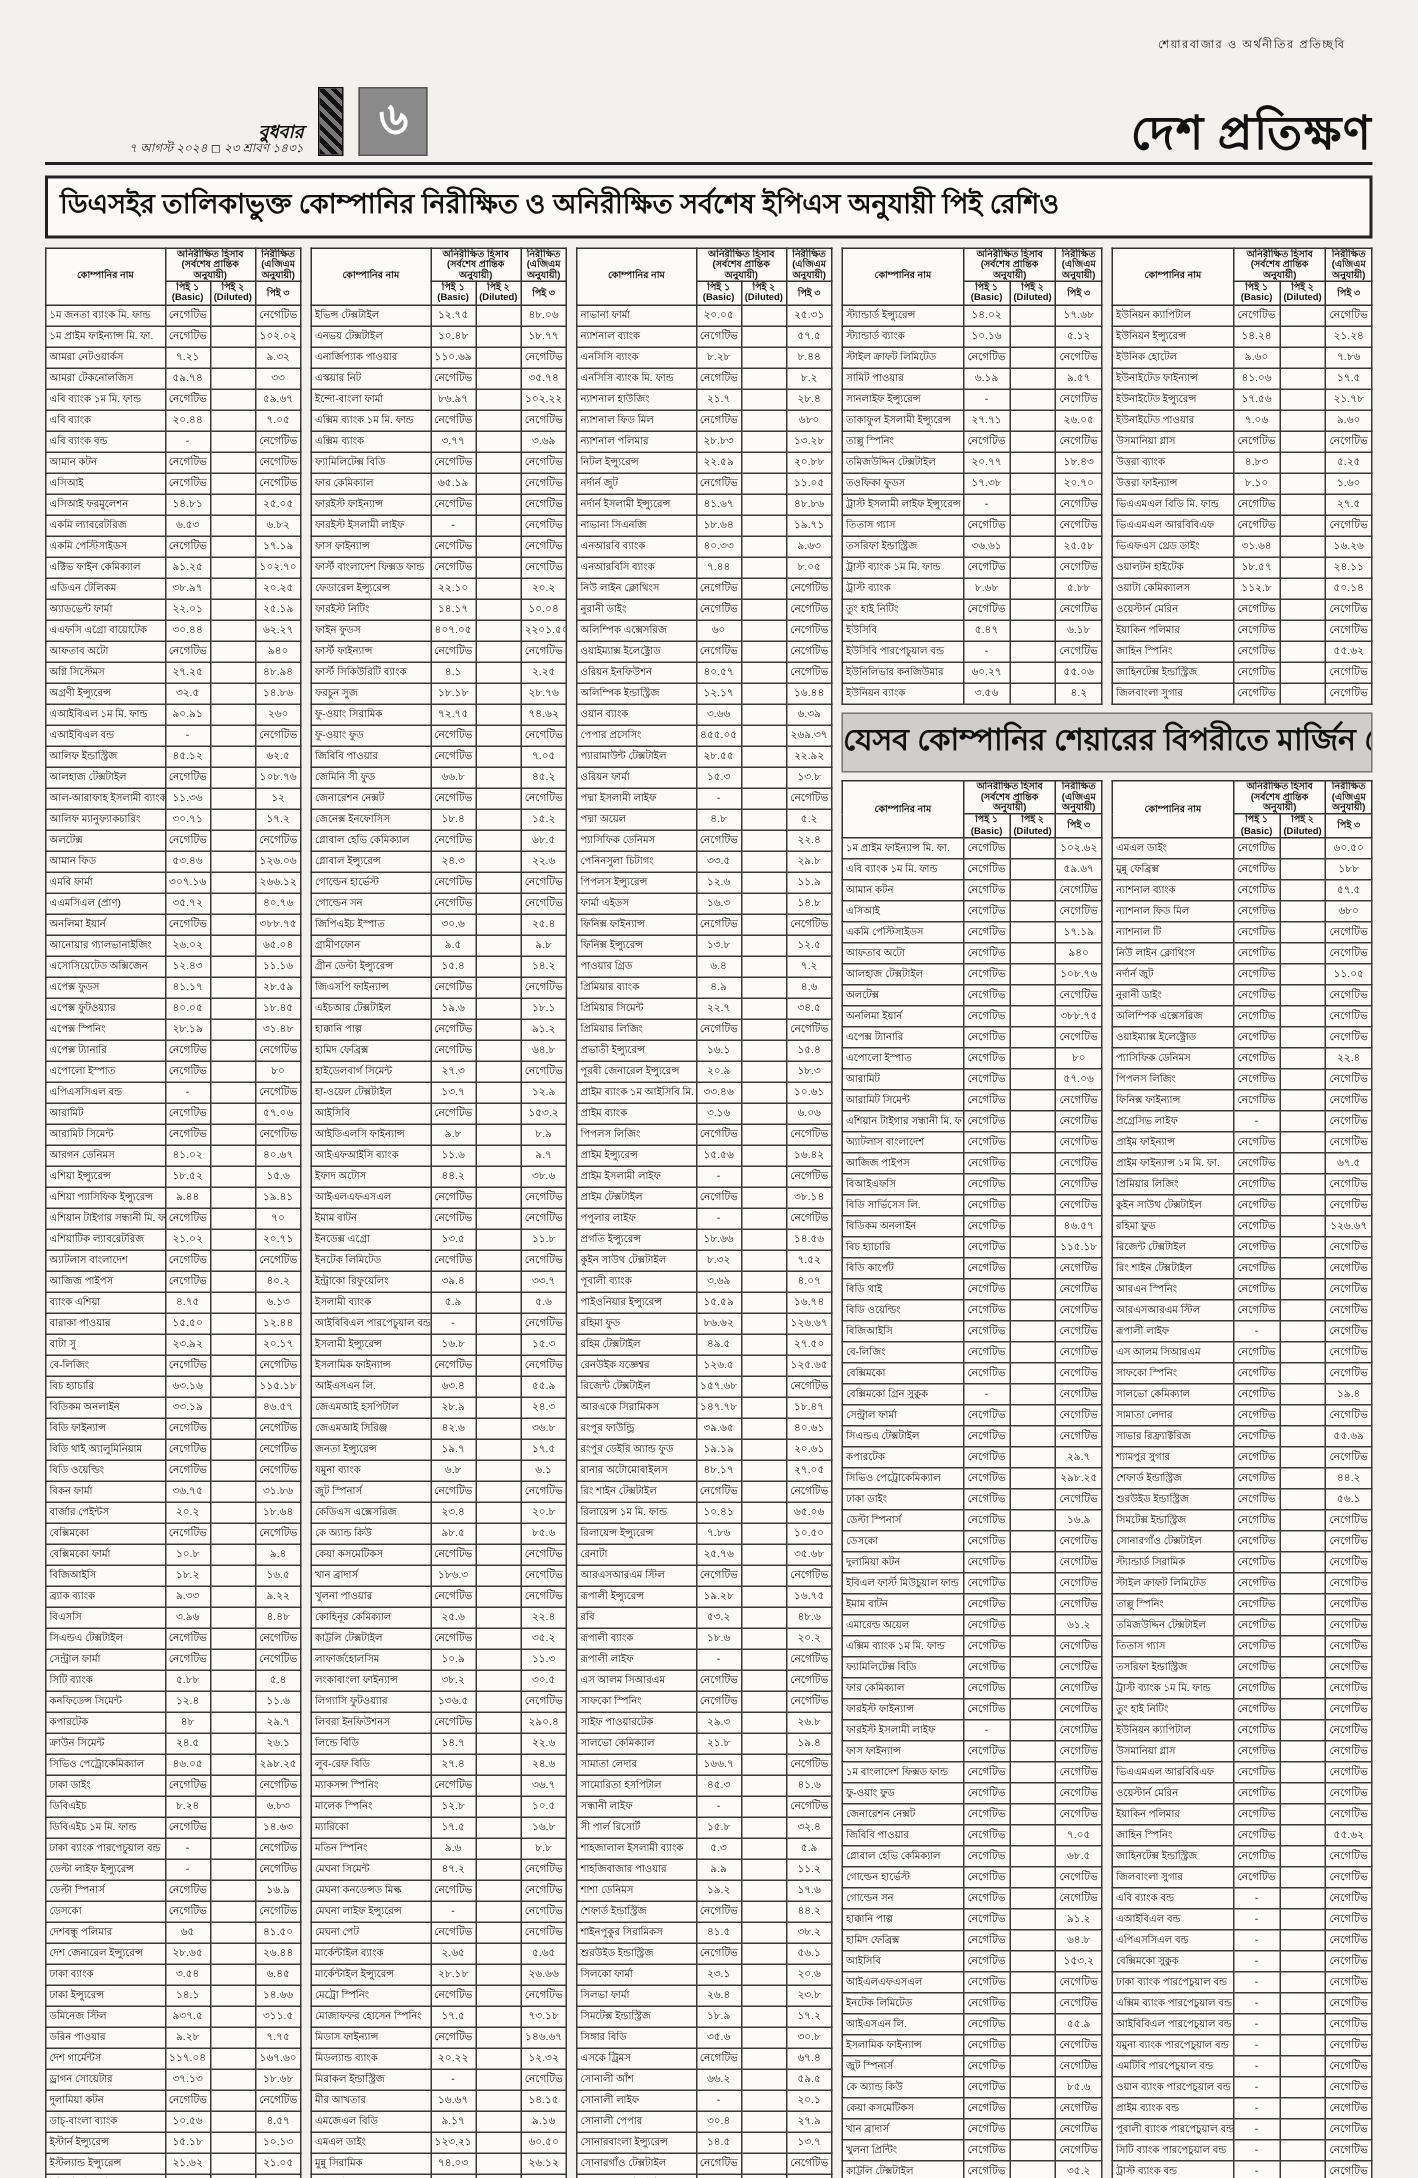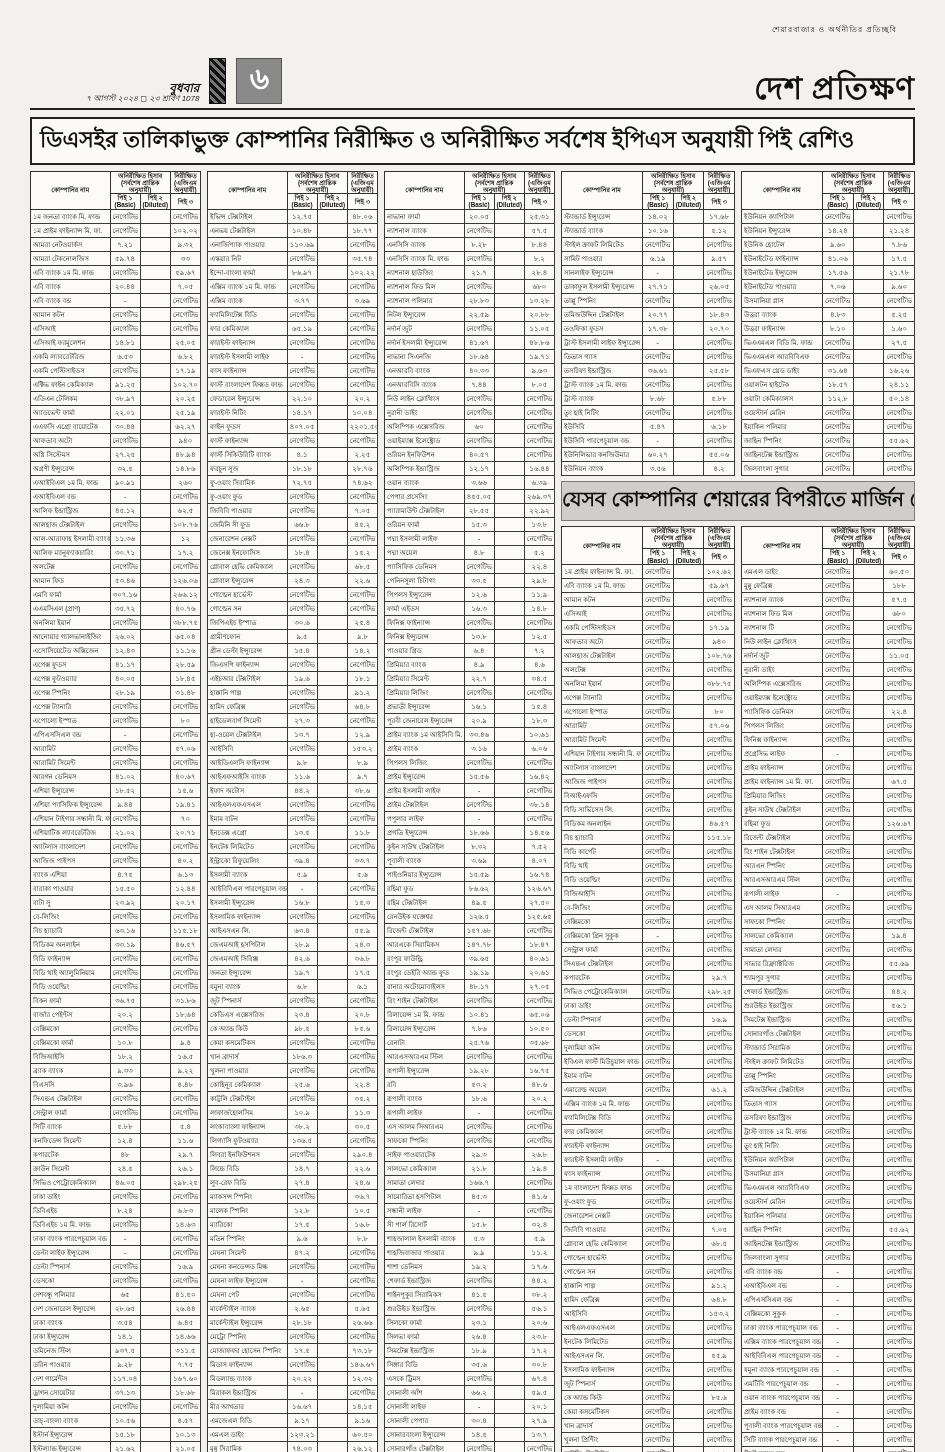--- a/index.html
+++ b/index.html
@@ -14,21 +14,21 @@
   .dateline{font-size:8px;color:#222;}
   .ornament{width:15px;height:44px;background:repeating-linear-gradient(45deg,#111 0 3px,#777 3px 6px);border:1px solid #111;}
   .pagenum{width:44px;height:44px;background:#8a8a8a;color:#fff;font-size:30px;font-weight:bold;
            display:flex;align-items:center;justify-content:center;border:1px solid #555;}
   .sectitle{font-size:27px;font-weight:bold;letter-spacing:0;white-space:nowrap;padding-left:6px;}
   .mast{margin-left:auto;text-align:center;line-height:1;}
   .tagline{font-size:7.5px;letter-spacing:1px;margin-bottom:14px;}
   .mastname{font-size:31px;font-weight:bold;letter-spacing:1px;font-family:"Liberation Serif","DejaVu Serif",serif;margin-top:39px;}
 
   
-  .mainhead{border:2px solid #222;margin-top:7px;padding:3px 8px 4px 8px;font-size:22px;font-weight:bold;
+  .mainhead{border:2px solid #222;margin-top:7px;padding:3px 8px 4px 8px;font-size:18px;font-weight:bold;
             background:#fbfaf7;white-space:nowrap;overflow:hidden;}
 
   
   .grid{display:flex;gap:6px;margin-top:6px;align-items:flex-start;}
   .grp{width:171px;flex:0 0 171px;}
   .rightzone{flex:1 1 auto;min-width:0;}
   .pairrow{display:flex;gap:6px;align-items:flex-start;}
   .pairrow .half{flex:1 1 0;min-width:0;}
 
   
@@ -44,21 +44,21 @@
           font-size:20px;font-weight:bold;padding:2px 0 3px 0;white-space:nowrap;overflow:hidden;}
 </style>
 </head>
 <body>
 
 <div class="page">
 
   <div class="tophdr">
     <div class="dateblock">
       <div class="weekday">বুধবার</div>
-      <div class="dateline">৭ আগস্ট ২০২৪ ◻ ২৩ শ্রাবণ 1078</div>
+      <div class="dateline">৭ আগস্ট ২০২৪ ◻ ২৩ শ্রাবণ ১৪৩১</div>
     </div>
     <div class="ornament"></div>
     <div class="pagenum">৬</div>
     <div class="mast">
       <div class="tagline">শেয়ারবাজার ও অর্থনীতির প্রতিচ্ছবি</div>
       <div class="mastname">দেশ প্রতিক্ষণ</div>
     </div>
   </div>
 
   <div class="mainhead">ডিএসইর তালিকাভুক্ত কোম্পানির নিরীক্ষিত ও অনিরীক্ষিত সর্বশেষ ইপিএস অনুযায়ী পিই রেশিও</div>

